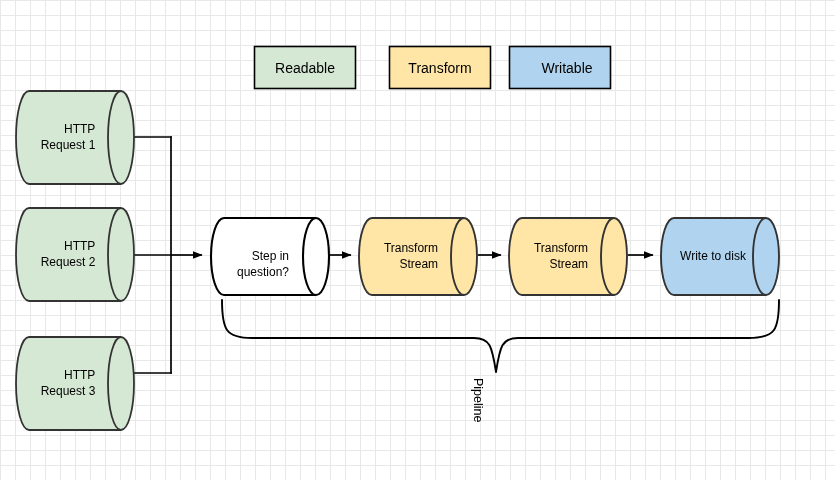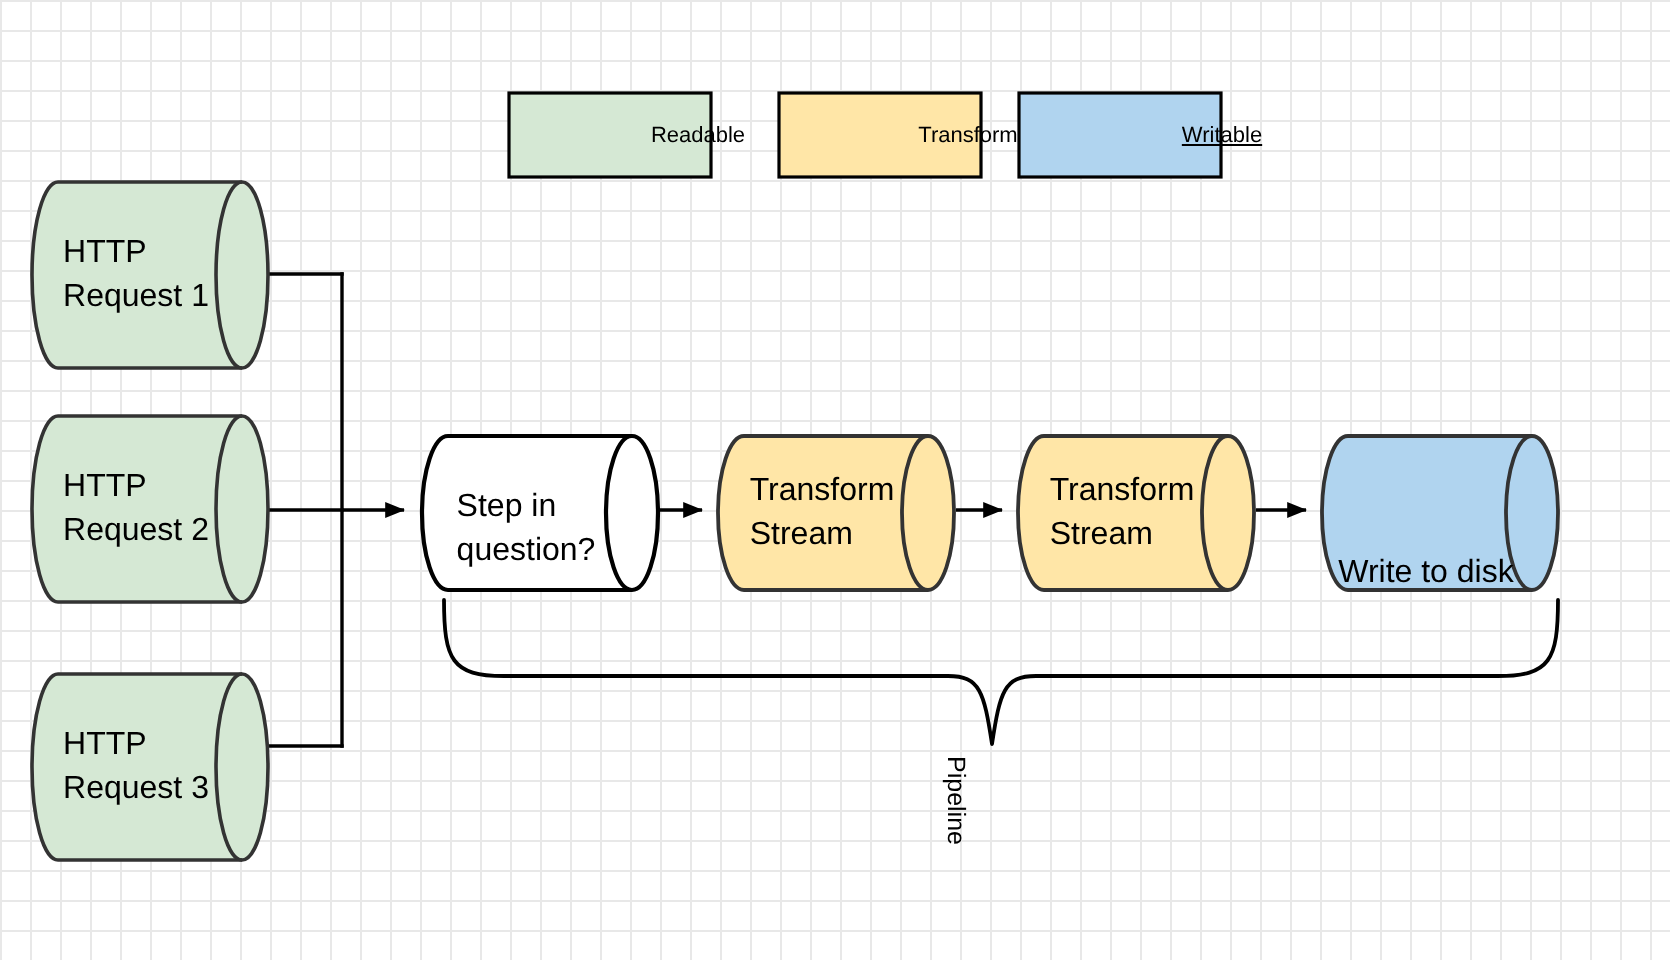--- a/index.html
+++ b/index.html
@@ -34,37 +34,36 @@
     left: 0;
     top: 0;
     width: 835px;
     height: 480px;
   }
   .node-label {
     position: absolute;
     display: flex;
     align-items: center;
     justify-content: center;
-    text-align: left;
-    font-size: 16px;
+    text-align: right;
+    font-size: 12px;
     color: #000000;
     line-height: 1.32;
     pointer-events: none;
     white-space: pre-line;
   }
   .legend-label {
     position: absolute;
     display: flex;
     align-items: center;
     justify-content: center;
     text-align: center;
-    font-size: 11px;
+    font-size: 14px;
     color: #000000;
     pointer-events: none;
-    padding-left: 44px;
   }
   #pipeline-label {
     position: absolute;
     left: 471px;
     top: 378px;
     width: 14px;
     height: 70px;
     font-size: 12.5px;
     color: #000000;
     writing-mode: vertical-rl;
@@ -150,32 +149,32 @@
              C 222 330, 226 338, 252 338
              L 474 338
              C 490 338, 492 346, 496 372
              C 500 346, 502 338, 518 338
              L 749 338
              C 775 338, 779 330, 779 300" fill="none" stroke="#000000" stroke-width="1.9" stroke-linecap="round" stroke-linejoin="round"></path>
   </svg>
 
   <div class="legend-label" style="left:254px; top:46px; width:102px; height:43px;">Readable</div>
   <div class="legend-label" style="left:389px; top:46px; width:102px; height:43px;">Transform</div>
-  <div class="legend-label" style="left:509px; top:46px; width:116px; height:43px;text-decoration:underline;">Writable</div>
+  <div class="legend-label" style="left:509px; top:46px; width:116px; height:43px;">Writable</div>
 
   <div class="node-label" style="left:16px; top:91px; width:104px; height:93px;">HTTP
 Request 1</div>
   <div class="node-label" style="left:16px; top:208px; width:104px; height:93px;">HTTP
 Request 2</div>
   <div class="node-label" style="left:16px; top:337px; width:104px; height:93px;">HTTP
 Request 3</div>
 
   <div class="node-label" style="left:211px; top:218px; width:104px; height:93px;">Step in
 question?</div>
   <div class="node-label" style="left:359px; top:218px; width:104px; height:77px;">Transform
 Stream</div>
   <div class="node-label" style="left:509px; top:218px; width:104px; height:77px;">Transform
 Stream</div>
-  <div class="node-label" style="left:661px; top:218px; width:104px; height:77px;margin-top:30px;">Write to disk</div>
+  <div class="node-label" style="left:661px; top:218px; width:104px; height:77px;">Write to disk</div>
 
   <div id="pipeline-label">Pipeline</div>
 
 </div>
 
 </body></html>

